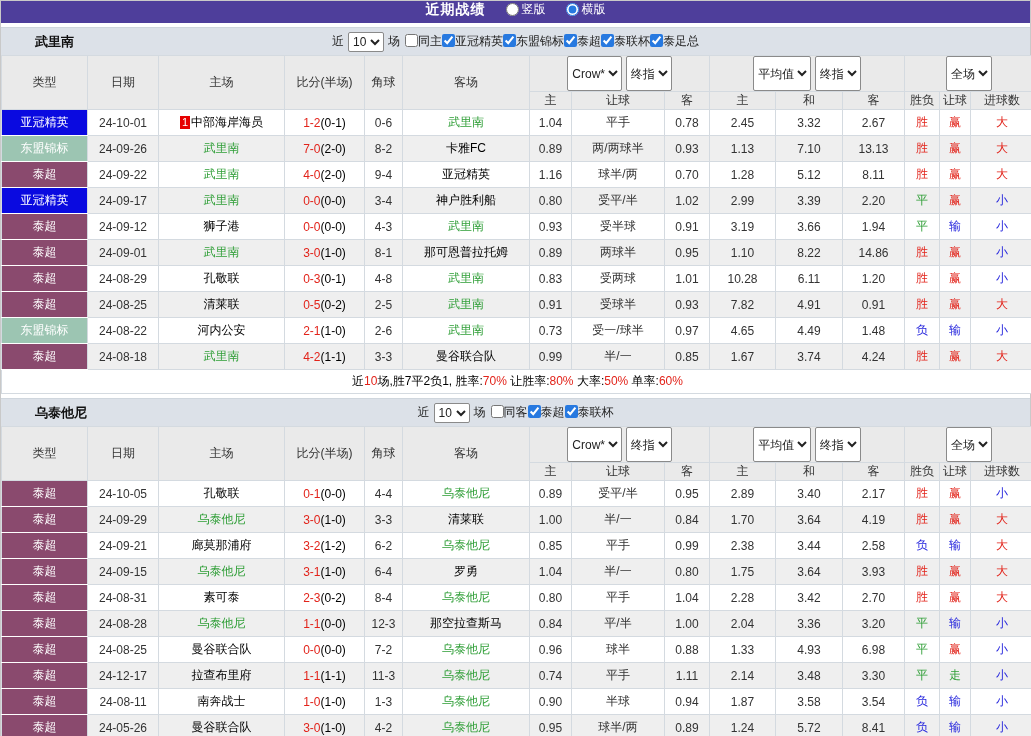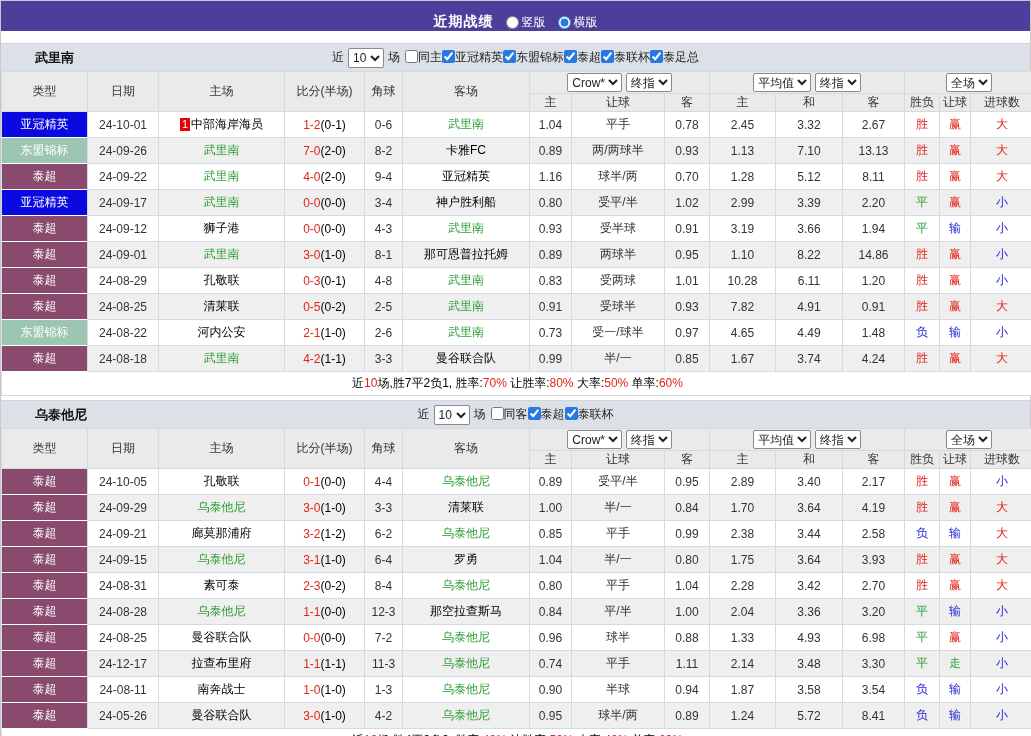--- a/index.html
+++ b/index.html
@@ -1,34 +1,34 @@
 <!DOCTYPE html>
 <html><head>
 <meta charset="utf-8">
 <style>
   html,body{margin:0;padding:0;background:#fff;}
   body{font-family:"Liberation Sans","DejaVu Sans",sans-serif;}
   .page{width:1031px;box-sizing:border-box;border:1px solid #c9c9c9;background:#fff;padding-bottom:3px;}
-  .title-bar{height:30px;background:#4e3e9b;display:flex;align-items:flex-end;justify-content:center;gap:12px;}
+  .title-bar{height:22px;background:#4e3e9b;display:flex;align-items:flex-start;justify-content:center;gap:20px;}
   .title-bar .title{color:#fff;font-weight:bold;font-size:14px;letter-spacing:1px;}
   .radio-label{color:#fff;font-size:12px;display:flex;align-items:center;gap:3px;cursor:default;}
   input[type=radio]{width:13px;height:13px;accent-color:#2779e0;margin:0;}
   input[type=checkbox]{width:13px;height:13px;accent-color:#2779e0;margin:0 0 0 5px;vertical-align:-2px;}
-  .section{margin-top:12px;}
+  .section{margin-top:4px;}
   .section + .section{margin-top:4px;}
   .section-header{height:27px;background:#dce1e8;position:relative;display:flex;align-items:center;border-top:1px solid #cfd6dd;}
   .team-name{position:absolute;left:34px;font-weight:bold;font-size:13px;color:#111;}
   .filters{margin:0 auto;display:flex;align-items:center;font-size:12px;color:#222;}
   .filters .gap{margin:0 4px;}
   select{font-size:12px;height:20px;border:1px solid #8a8a8a;background:#fff;border-radius:2px;color:#222;}
   table{border-collapse:collapse;table-layout:fixed;width:100%;}
   th,td{border:1px solid #d4dae0;font-size:12px;text-align:center;padding:0;height:25px;color:#333;font-weight:normal;overflow:hidden;white-space:nowrap;}
   thead th{background:#eaeaea;}
   tr.dd-row th{height:21px;}
-  tr.dd-row select{height:19px;}
+  tr.dd-row select{height:35px;}
   tr.sub-row th{height:16px;}
   tbody tr:nth-child(even) td{background:#efefef;}
   tbody tr:nth-child(odd) td{background:#fff;}
   tbody td.c-odds{background:#fcf5ec;}
   tbody td.c-avg{background:#eaf4f8;}
   td.type-cell{color:#fff;border-bottom:1px solid #fff;}
   .t-r{color:#e2231a;}
   .t-g{color:#2e9e36;}
   .t-b{color:#2525dd;}
   .t-k{color:#000000;}

